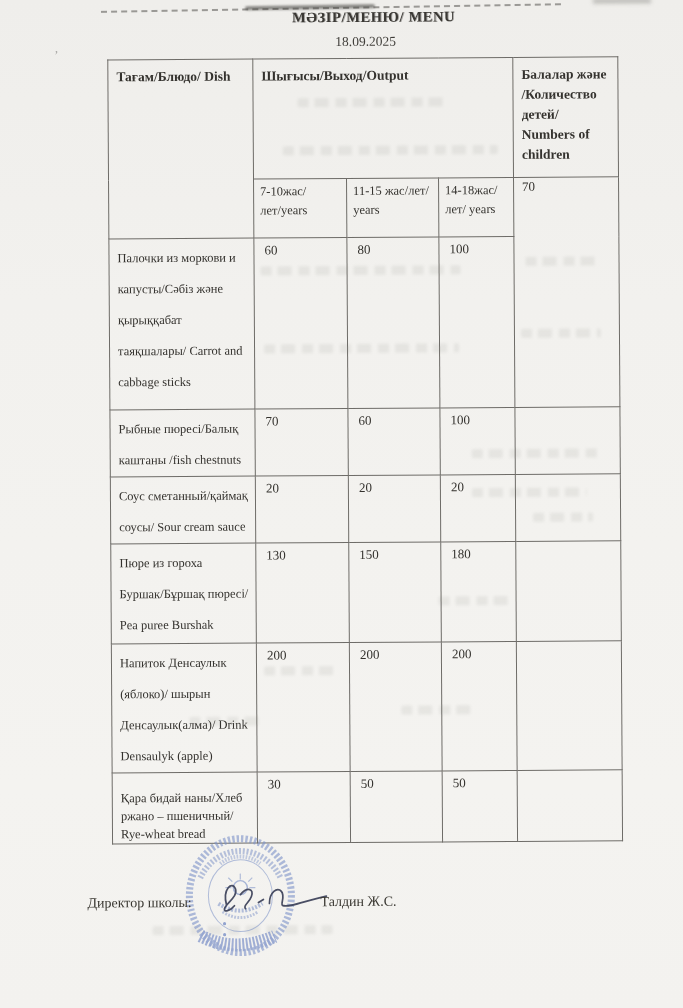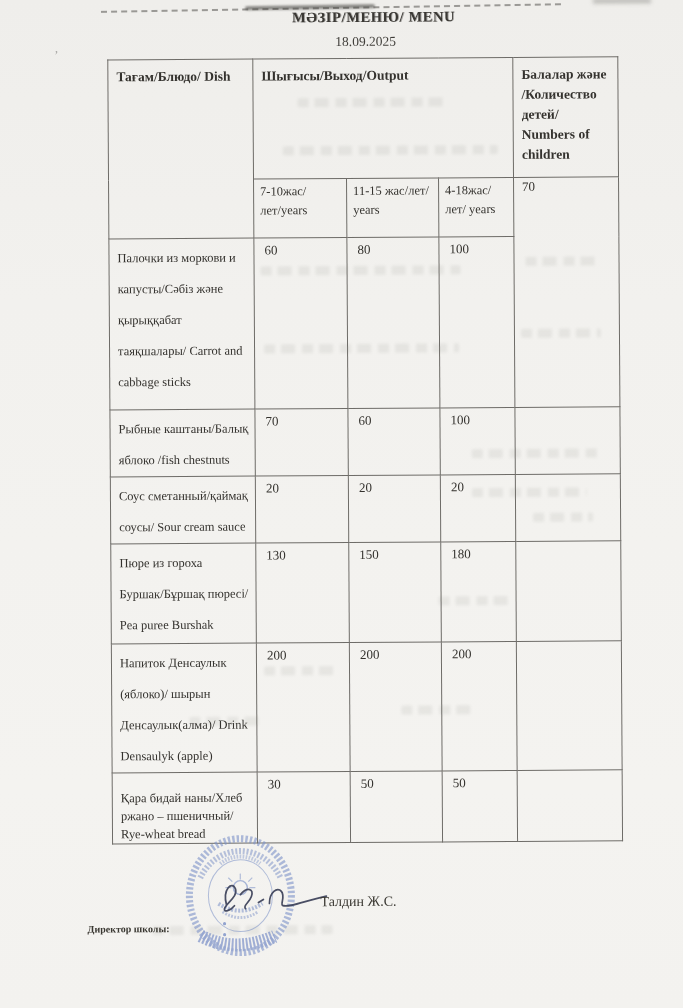--- a/index.html
+++ b/index.html
@@ -68,22 +68,22 @@
   
   .smudge {
     position:absolute; height:9px; border-radius:2px;
     background:repeating-linear-gradient(90deg,
       rgba(108,110,102,.55) 0 11px, rgba(108,110,102,0) 11px 17px,
       rgba(108,110,102,.55) 17px 31px, rgba(108,110,102,0) 31px 38px);
     filter:blur(1.6px); opacity:.18;
   }
 
   .footer-label {
-    position:absolute; left:85px; top:922px;
-    font-size:10px; color:#393731;font-weight:bold;
+    position:absolute; left:85px; top:894px;
+    font-size:14px; color:#393731;
   }
   .footer-name {
     position:absolute; left:318px; top:894px;
     font-size:14px; color:#393731;
   }
 
   .stamp { position:absolute; left:182px; top:833px; width:112px; height:128px; }
   .signature { position:absolute; left:212px; top:872px; width:115px; height:48px; }
 </style>
 </head>
@@ -125,31 +125,31 @@
       </colgroup>
       <tbody>
           <tr style="height:120px">
         <td rowspan="2" class="hcell">Тағам/Блюдо/ Dish</td>
         <td colspan="3" class="hcell">Шығысы/Выход/Output</td>
         <td class="hcell">Балалар және /Количество детей/ Numbers of children</td>
       </tr>
       <tr style="height:59px">
         <td class="age">7-10жас/лет/years</td>
         <td class="age">11-15 жас/лет/ years</td>
-        <td class="age">4-18жас/лет/ years</td>
+        <td class="age">14-18жас/лет/ years</td>
         <td rowspan="2" class="childnum">70</td>
       </tr>
       <tr style="height:171px">
         <td class="dish">Палочки из моркови и капусты/Сәбіз және қырыққабат таяқшалары/ Carrot and cabbage sticks</td>
         <td class="val">60</td>
         <td class="val">80</td>
         <td class="val">100</td>
       </tr>
       <tr style="height:67px">
-        <td class="dish">Рыбные каштаны/Балық яблоко /fish chestnuts</td>
+        <td class="dish">Рыбные пюресі/Балық каштаны /fish chestnuts</td>
         <td class="val">70</td>
         <td class="val">60</td>
         <td class="val">100</td>
         <td></td>
       </tr>
       <tr style="height:65px">
         <td class="dish">Соус сметанный/қаймақ соусы/ Sour cream sauce</td>
         <td class="val">20</td>
         <td class="val">20</td>
         <td class="val">20</td>

